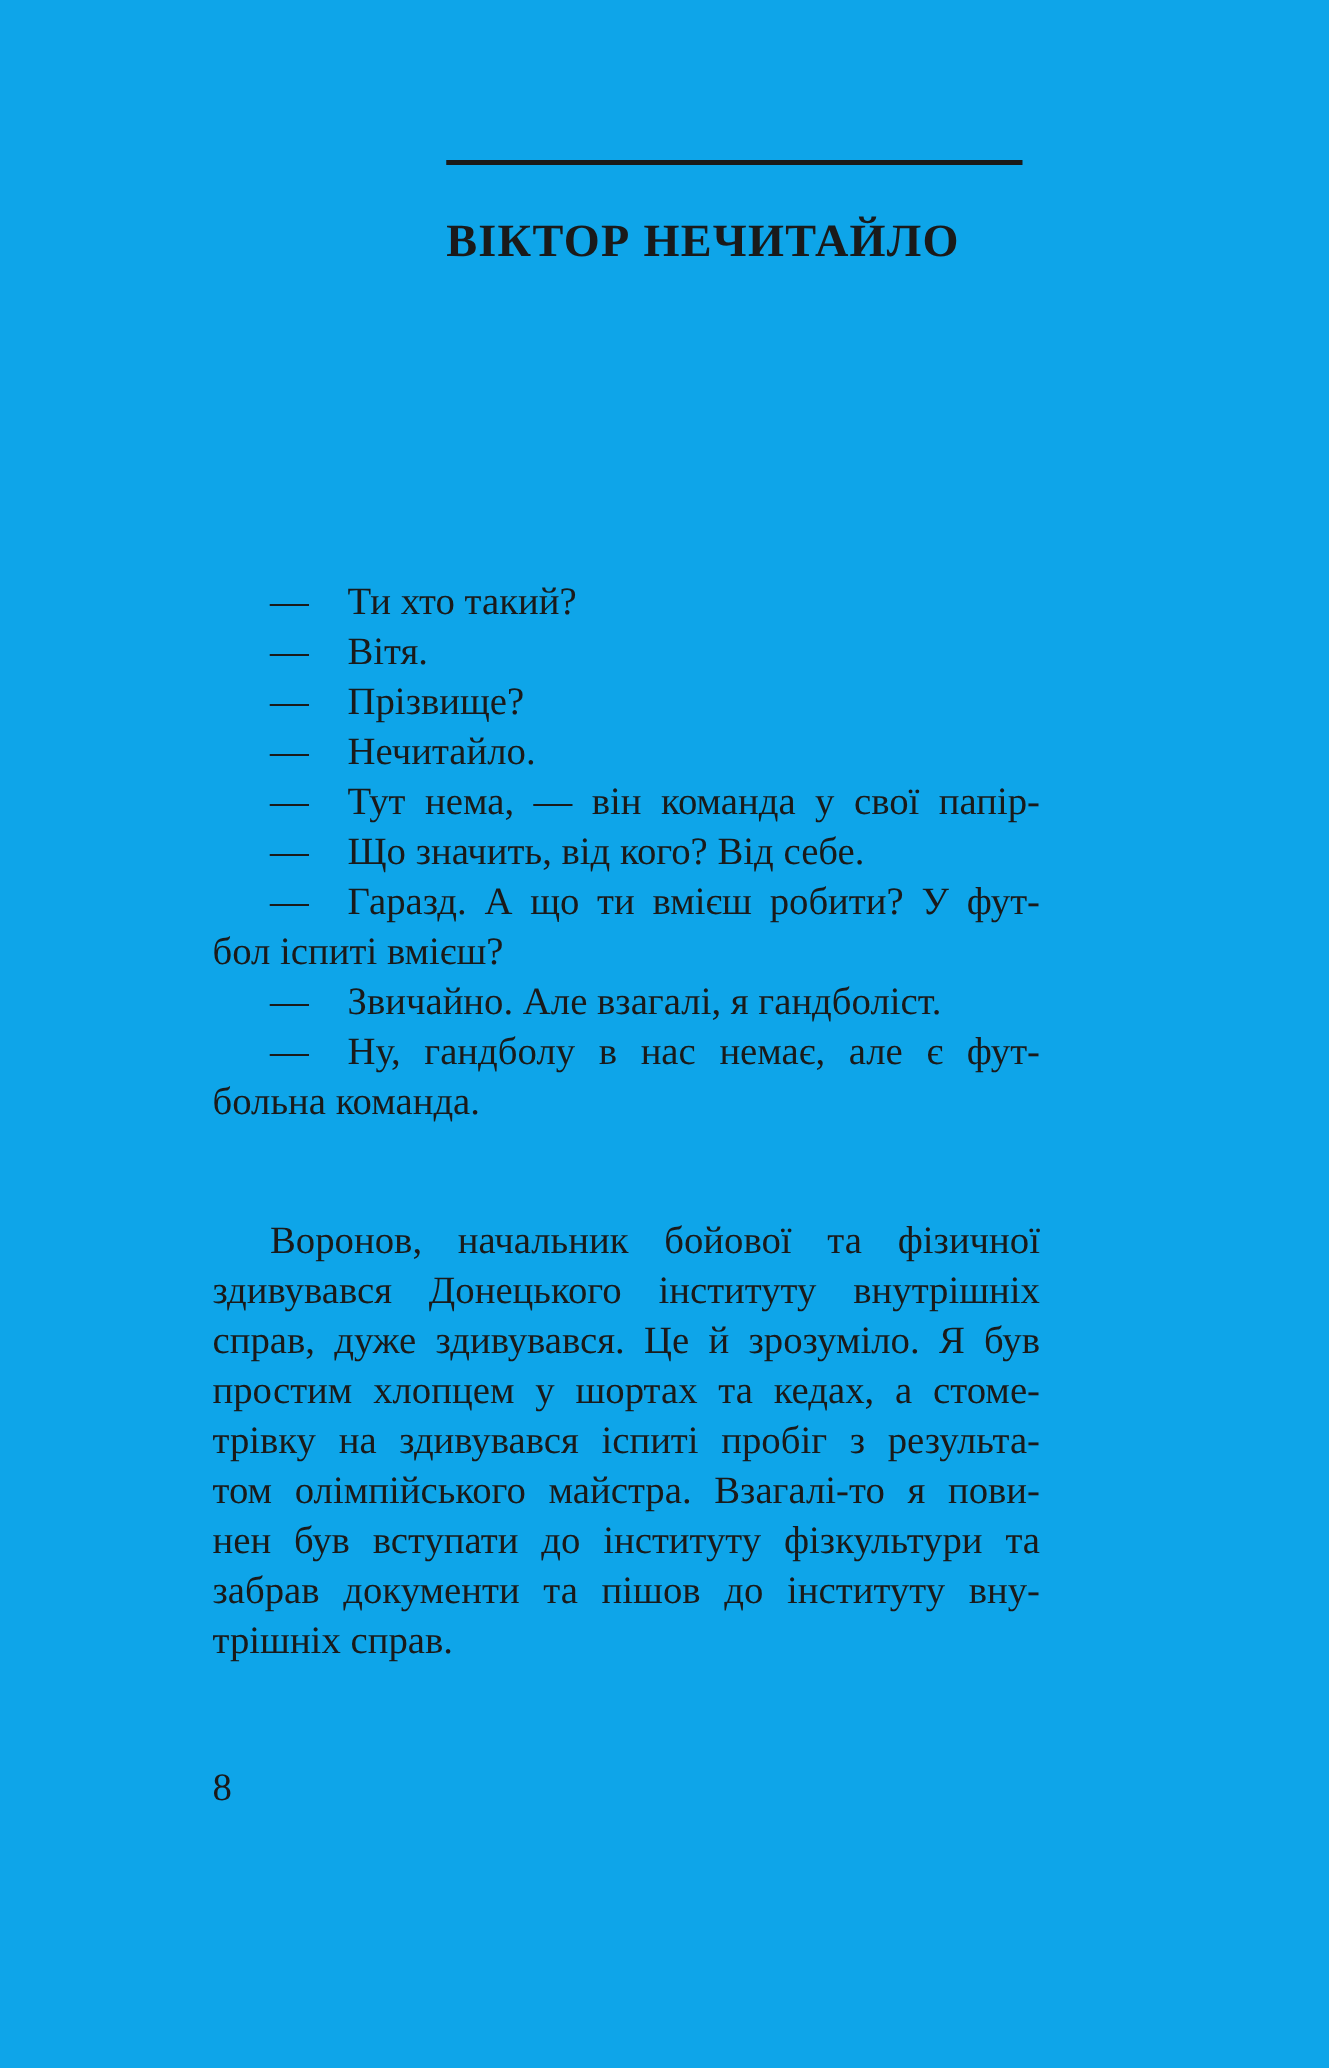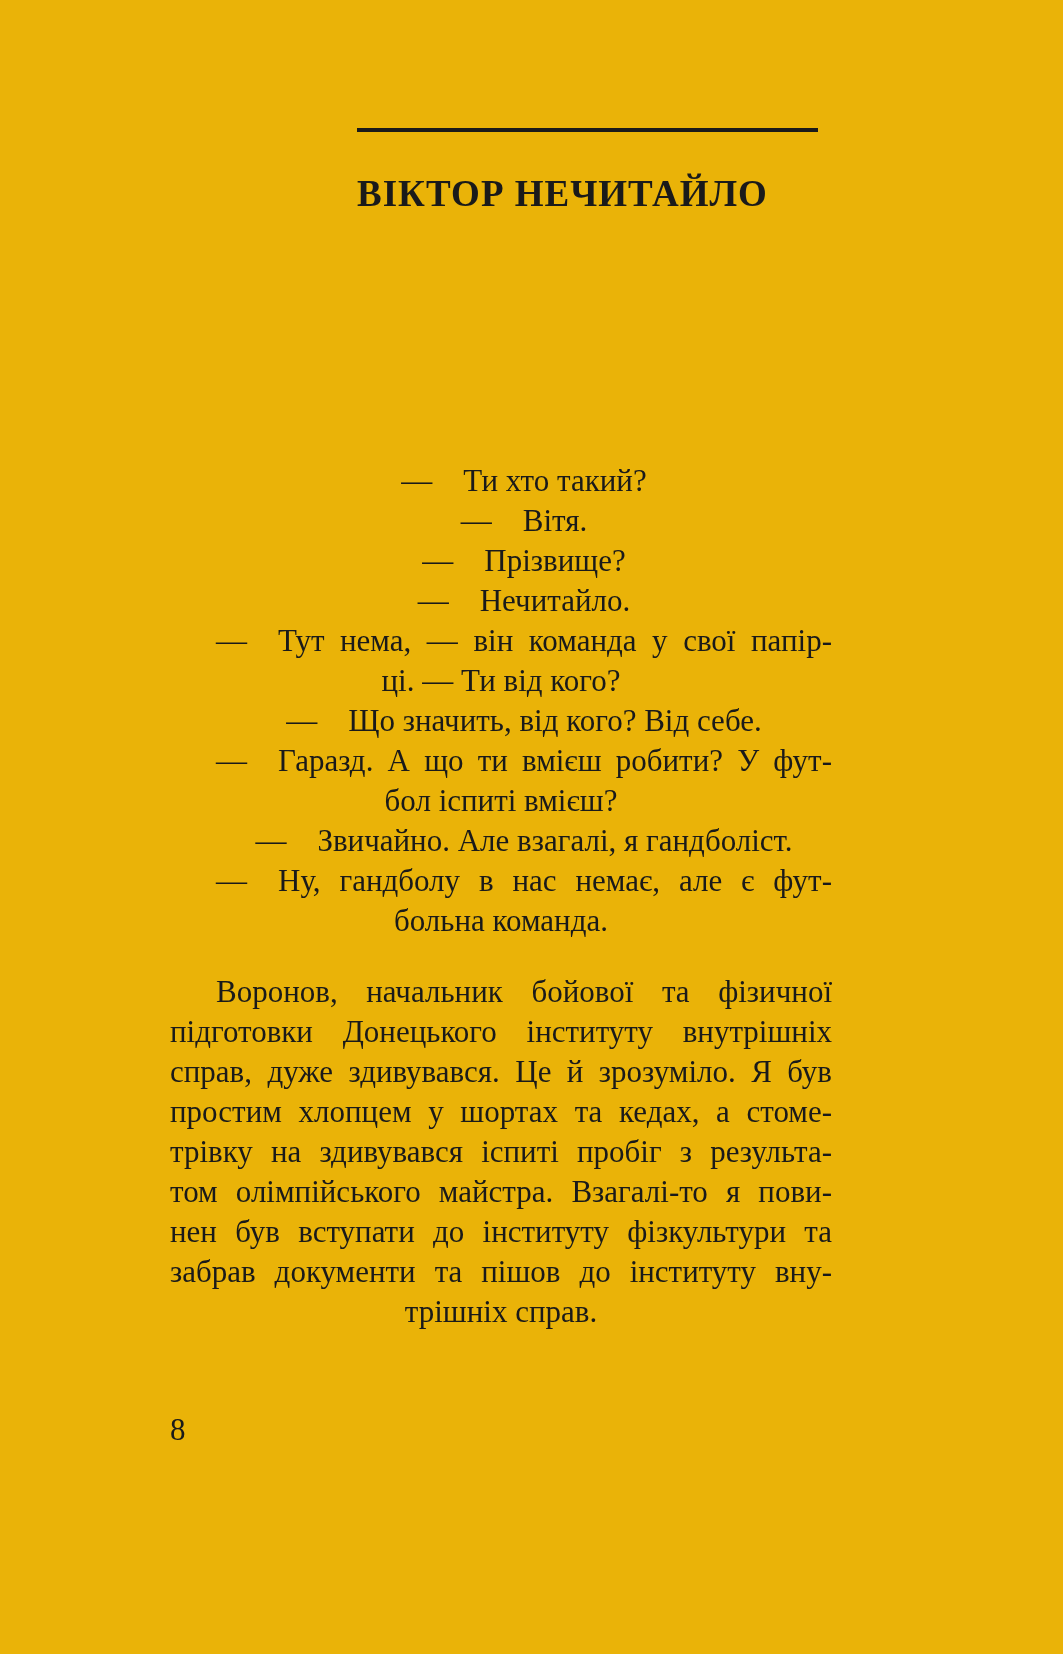--- a/index.html
+++ b/index.html
@@ -4,21 +4,21 @@
 <style>
   html, body {
     margin: 0;
     padding: 0;
     background: #ffffff;
   }
   .page {
     position: relative;
     width: 1063px;
     height: 1654px;
-    background: #eab308;
+    background: #0ea5e9;
     color: #1a1a1a;
     font-family: "Liberation Serif", "DejaVu Serif", serif;
     overflow: hidden;
   }
   .header-rule {
     position: absolute;
     left: 357px;
     top: 128px;
     width: 461px;
     height: 4px;
@@ -43,21 +43,21 @@
   .narrative-block {
     position: absolute;
     left: 170px;
     top: 972px;
     width: 662px;
   }
   .line {
     margin: 0;
     font-size: 31px;
     line-height: 40px;
-    text-align: center;
+    text-align: left;
   }
   .indent {
     padding-left: 46px;
   }
   .just {
     text-align: justify;
     text-align-last: justify;
   }
   .page-number {
     position: absolute;
@@ -75,32 +75,31 @@
   <div class="header-rule"></div>
 
   <h1 class="chapter-title">ВІКТОР НЕЧИТАЙЛО</h1>
 
   <div class="dialogue-block">
     <p class="line indent">— Ти хто такий?</p>
     <p class="line indent">— Вітя.</p>
     <p class="line indent">— Прізвище?</p>
     <p class="line indent">— Нечитайло.</p>
     <p class="line indent just">— Тут нема, — він команда у свої папір-</p>
-    <p class="line">ці. — Ти від кого?</p>
     <p class="line indent">— Що значить, від кого? Від себе.</p>
     <p class="line indent just">— Гаразд. А що ти вмієш робити? У фут-</p>
     <p class="line">бол іспиті вмієш?</p>
     <p class="line indent">— Звичайно. Але взагалі, я гандболіст.</p>
     <p class="line indent just">— Ну, гандболу в нас немає, але є фут-</p>
     <p class="line">больна команда.</p>
   </div>
 
   <div class="narrative-block">
     <p class="line indent just">Воронов, начальник бойової та фізичної</p>
-    <p class="line just">підготовки Донецького інституту внутрішніх</p>
+    <p class="line just">здивувався Донецького інституту внутрішніх</p>
     <p class="line just">справ, дуже здивувався. Це й зрозуміло. Я був</p>
     <p class="line just">простим хлопцем у шортах та кедах, а стоме-</p>
     <p class="line just">трівку на здивувався іспиті пробіг з результа-</p>
     <p class="line just">том олімпійського майстра. Взагалі-то я пови-</p>
     <p class="line just">нен був вступати до інституту фізкультури та</p>
     <p class="line just">забрав документи та пішов до інституту вну-</p>
     <p class="line">трішніх справ.</p>
   </div>
 
   <p class="page-number">8</p>

